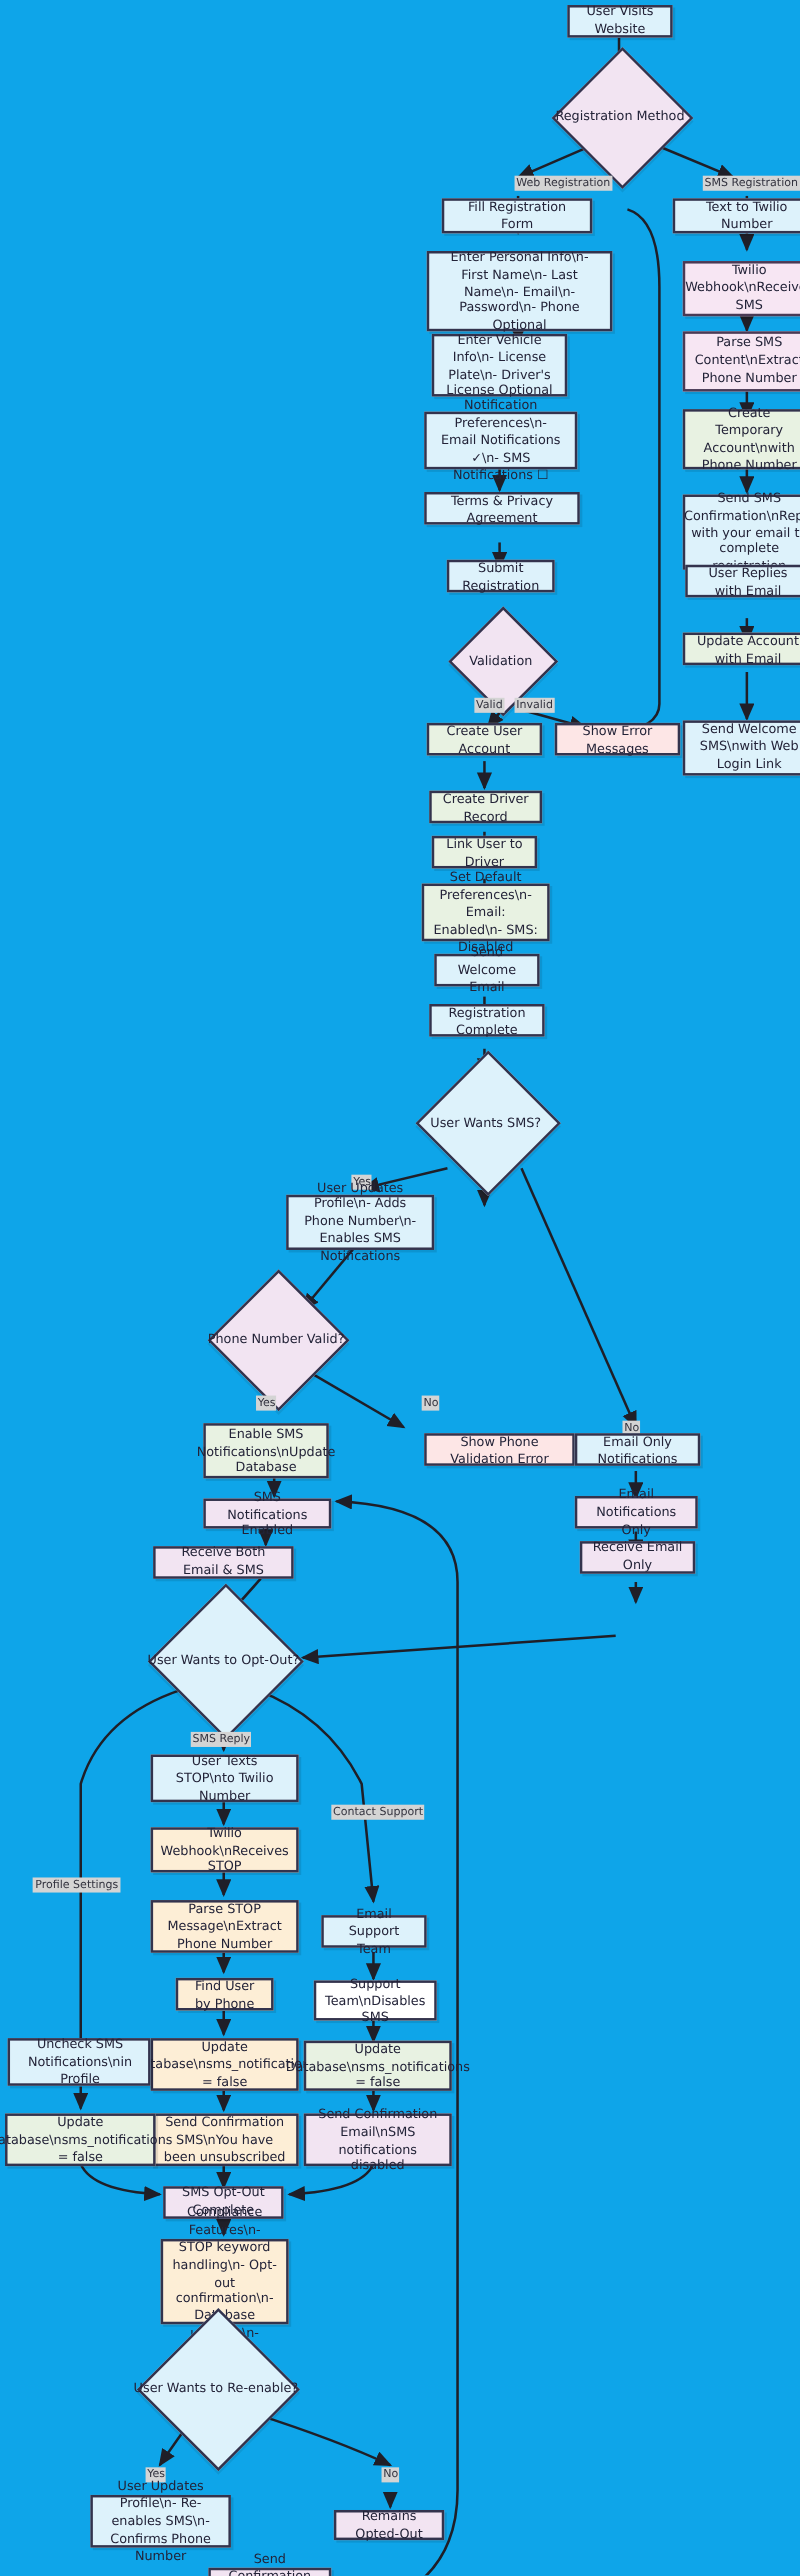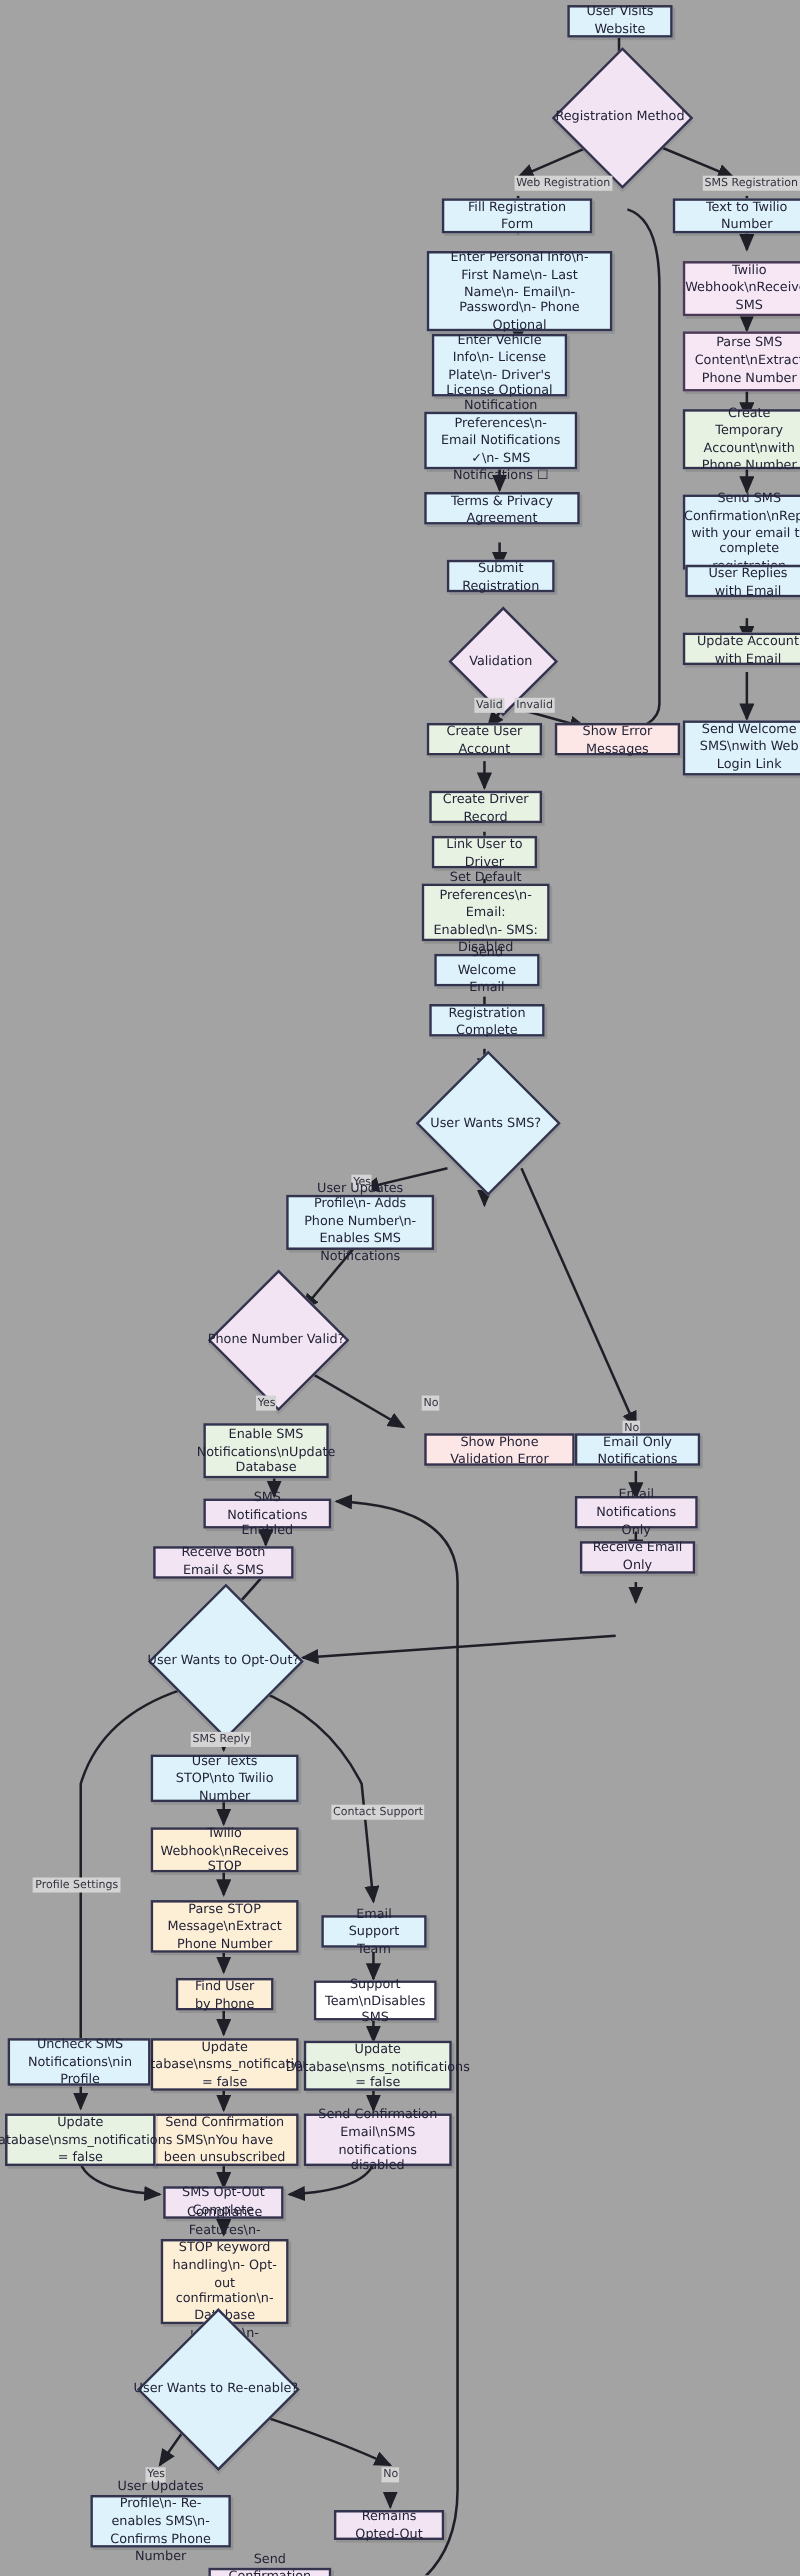--- a/index.html
+++ b/index.html
@@ -1,17 +1,17 @@
 <!DOCTYPE html>
 <html style="font-size:10.7px"><head>
 <meta charset="utf-8">
 <style>
   html,body{margin:0;padding:0;background:#ffffff;}
   body{font-family:"DejaVu Sans",sans-serif;}
-  #canvas{position:relative;width:801px;height:2576px;background:#a3a3a3;overflow:hidden;}
+  #canvas{position:relative;width:801px;height:2576px;background:#0ea5e9;overflow:hidden;}
   svg#edges{position:absolute;left:0;top:0;width:801px;height:2576px;pointer-events:none;}
   .node{position:absolute;box-sizing:border-box;display:flex;align-items:center;justify-content:center;
         text-align:center;border:0.9px solid #33334d;color:#232338;line-height:1.35;
         font-size:6.2px;padding:2px 3.4px;box-shadow:1px 1px 0 rgba(0,0,0,.10);}
   .n-blue{background:#ddf2fb;}
   .n-green{background:#e8f2e2;}
   .n-purple{background:#f2e4f2;}
   .n-pink{background:#f7e6f3;border-color:#4a3a55;}
   .n-red{background:#fde6e6;}
   .n-orange{background:#fdeed6;}

